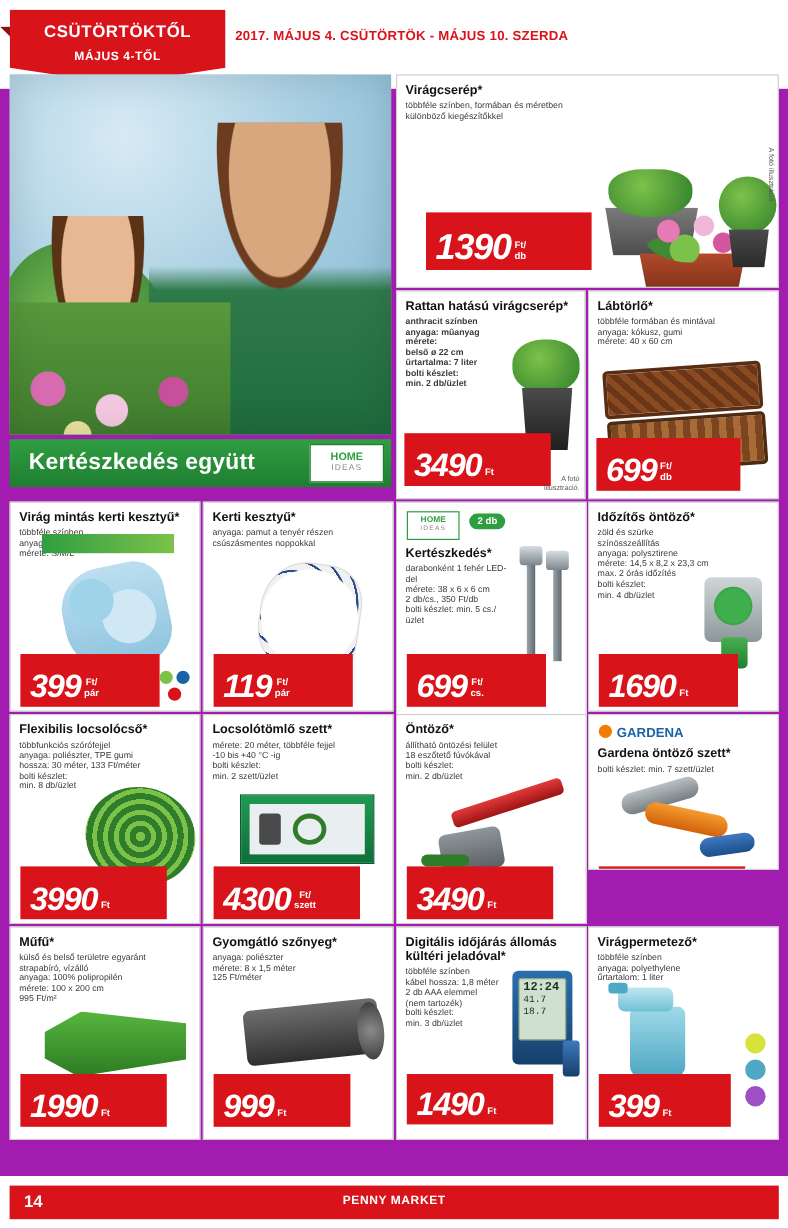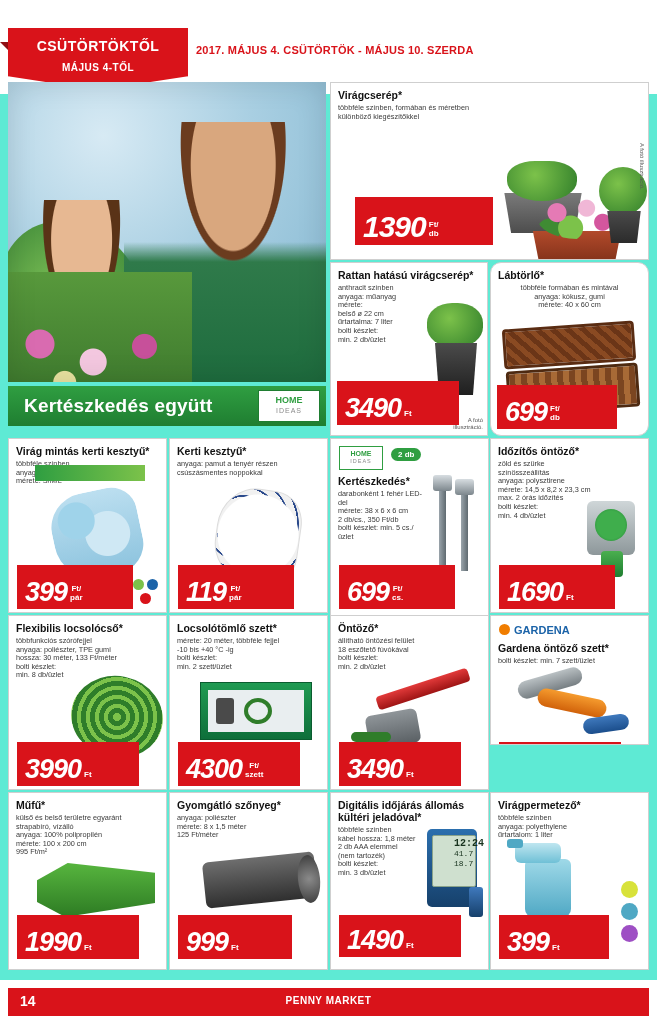--- a/index.html
+++ b/index.html
@@ -5,23 +5,22 @@
   * { box-sizing: border-box; margin: 0; padding: 0; }
   body {
     width: 657px; height: 1024px;
     font-family: "Liberation Sans", sans-serif;
     background: #ffffff;
     position: relative;
     overflow: hidden;
   }
   .page {
     position: absolute; inset: 0;
-    background: #5eead4;
+    background: #a21caf;
     padding: 0;
-    margin-top: 20px;
   }
 
   
   .header {
     position: absolute; top: 0; left: 0; width: 657px; height: 74px;
     background: #ffffff;
   }
   .ribbon {
     position: absolute; left: 8px; top: 8px; width: 180px; height: 62px;
     background: #d9131a;
@@ -208,41 +207,41 @@
       <span class="unit">
         <span>Ft/</span><br><span>db</span>
       </span>
     </div>
     <div class="illus-note" style="right:3px; top:60px;">A fotó illusztráció.</div>
   </div>
 
   <div class="card" style="left:330px; top:242px; width:158px; height:174px;">
     <div class="pad">
       <div class="ttl">Rattan hatású virágcserép*</div>
-      <div class="desc" style="white-space:pre-line; width:84px;">anthracit színben
+      <div class="desc" style="white-space:pre-line; width:84px;font-weight:bold;">anthracit színben
 anyaga: műanyag
 mérete:
 belső ø 22 cm
 űrtartalma: 7 liter
 bolti készlet:
 min. 2 db/üzlet</div>
     </div>
     <div class="art leafy" style="left:96px; top:40px; width:56px; height:44px; border-radius:45%;"></div>
     <div class="art" style="left:100px; top:80px; width:50px; height:52px; background:linear-gradient(180deg,#4b4b4b,#1f1f1f); clip-path:polygon(8% 0,92% 0,84% 100%,16% 100%);"></div>
     <div class="price med" style="left:6px; top:118px; width:122px; height:44px;">
       <span class="num">3490</span>
       <span class="unit">Ft</span>
     </div>
     <div class="illus-note h" style="right:4px; bottom:4px; width:40px; text-align:right; line-height:7px;">A fotó illusztráció.</div>
   </div>
 
-  <div class="card" style="left:490px; top:242px; width:159px; height:174px;border-radius:11px;">
+  <div class="card" style="left:490px; top:242px; width:159px; height:174px;">
     <div class="pad">
       <div class="ttl">Lábtörlő*</div>
-      <div class="desc" style="white-space:pre-line;text-align:center;">többféle formában és mintával
+      <div class="desc" style="white-space:pre-line;">többféle formában és mintával
 anyaga: kókusz, gumi
 mérete: 40 x 60 cm</div>
     </div>
     <div class="art" style="left:12px; top:62px; width:132px; height:40px; border-radius:4px;
          background: repeating-linear-gradient(45deg,#8a4a22 0 5px,#6b3517 5px 10px); border:3px solid #5a2c12; transform: rotate(-4deg);"></div>
     <div class="art" style="left:16px; top:104px; width:132px; height:44px; border-radius:4px;
          background: repeating-linear-gradient(90deg,#7b4520 0 6px,#a86a36 6px 12px); border:3px solid #4e2a11; transform: rotate(-4deg);"></div>
     <div class="price med" style="left:6px; top:122px; width:120px; height:44px;">
       <span class="num">699</span>
       <span class="unit">
@@ -450,21 +449,21 @@
     <div class="pad">
       <div class="ttl">Digitális időjárás állomás kültéri jeladóval*</div>
       <div class="desc" style="white-space:pre-line; width:86px;">többféle színben
 kábel hossza: 1,8 méter
 2 db AAA elemmel
 (nem tartozék)
 bolti készlet:
 min. 3 db/üzlet</div>
     </div>
     <div class="art" style="left:96px; top:36px; width:50px; height:78px; background:linear-gradient(180deg,#2b6fae,#16406b); border-radius:5px;"></div>
-    <div class="art" style="left:101px; top:42px; width:40px; height:52px; background:#cfe0cf; border:1px solid #8aa38a; border-radius:2px; font-size:8px; color:#17321d; padding:2px 21px; font-family:'Liberation Mono', monospace;">
+    <div class="art" style="left:101px; top:42px; width:40px; height:52px; background:#cfe0cf; border:1px solid #8aa38a; border-radius:2px; font-size:8px; color:#17321d; padding:2px 3px; font-family:'Liberation Mono', monospace;">
       <div style="font-size:10px; font-weight:bold; line-height:11px;">12:24</div>
       <div style="line-height:10px;">41.7</div>
       <div style="line-height:10px;">18.7</div>
     </div>
     <div class="art" style="left:138px; top:94px; width:14px; height:30px; background:linear-gradient(180deg,#3f79bd,#16406b); border-radius:3px;"></div>
     <div class="price med" style="left:8px; top:122px; width:122px; height:42px;">
       <span class="num">1490</span>
       <span class="unit">Ft</span>
     </div>
   </div>

